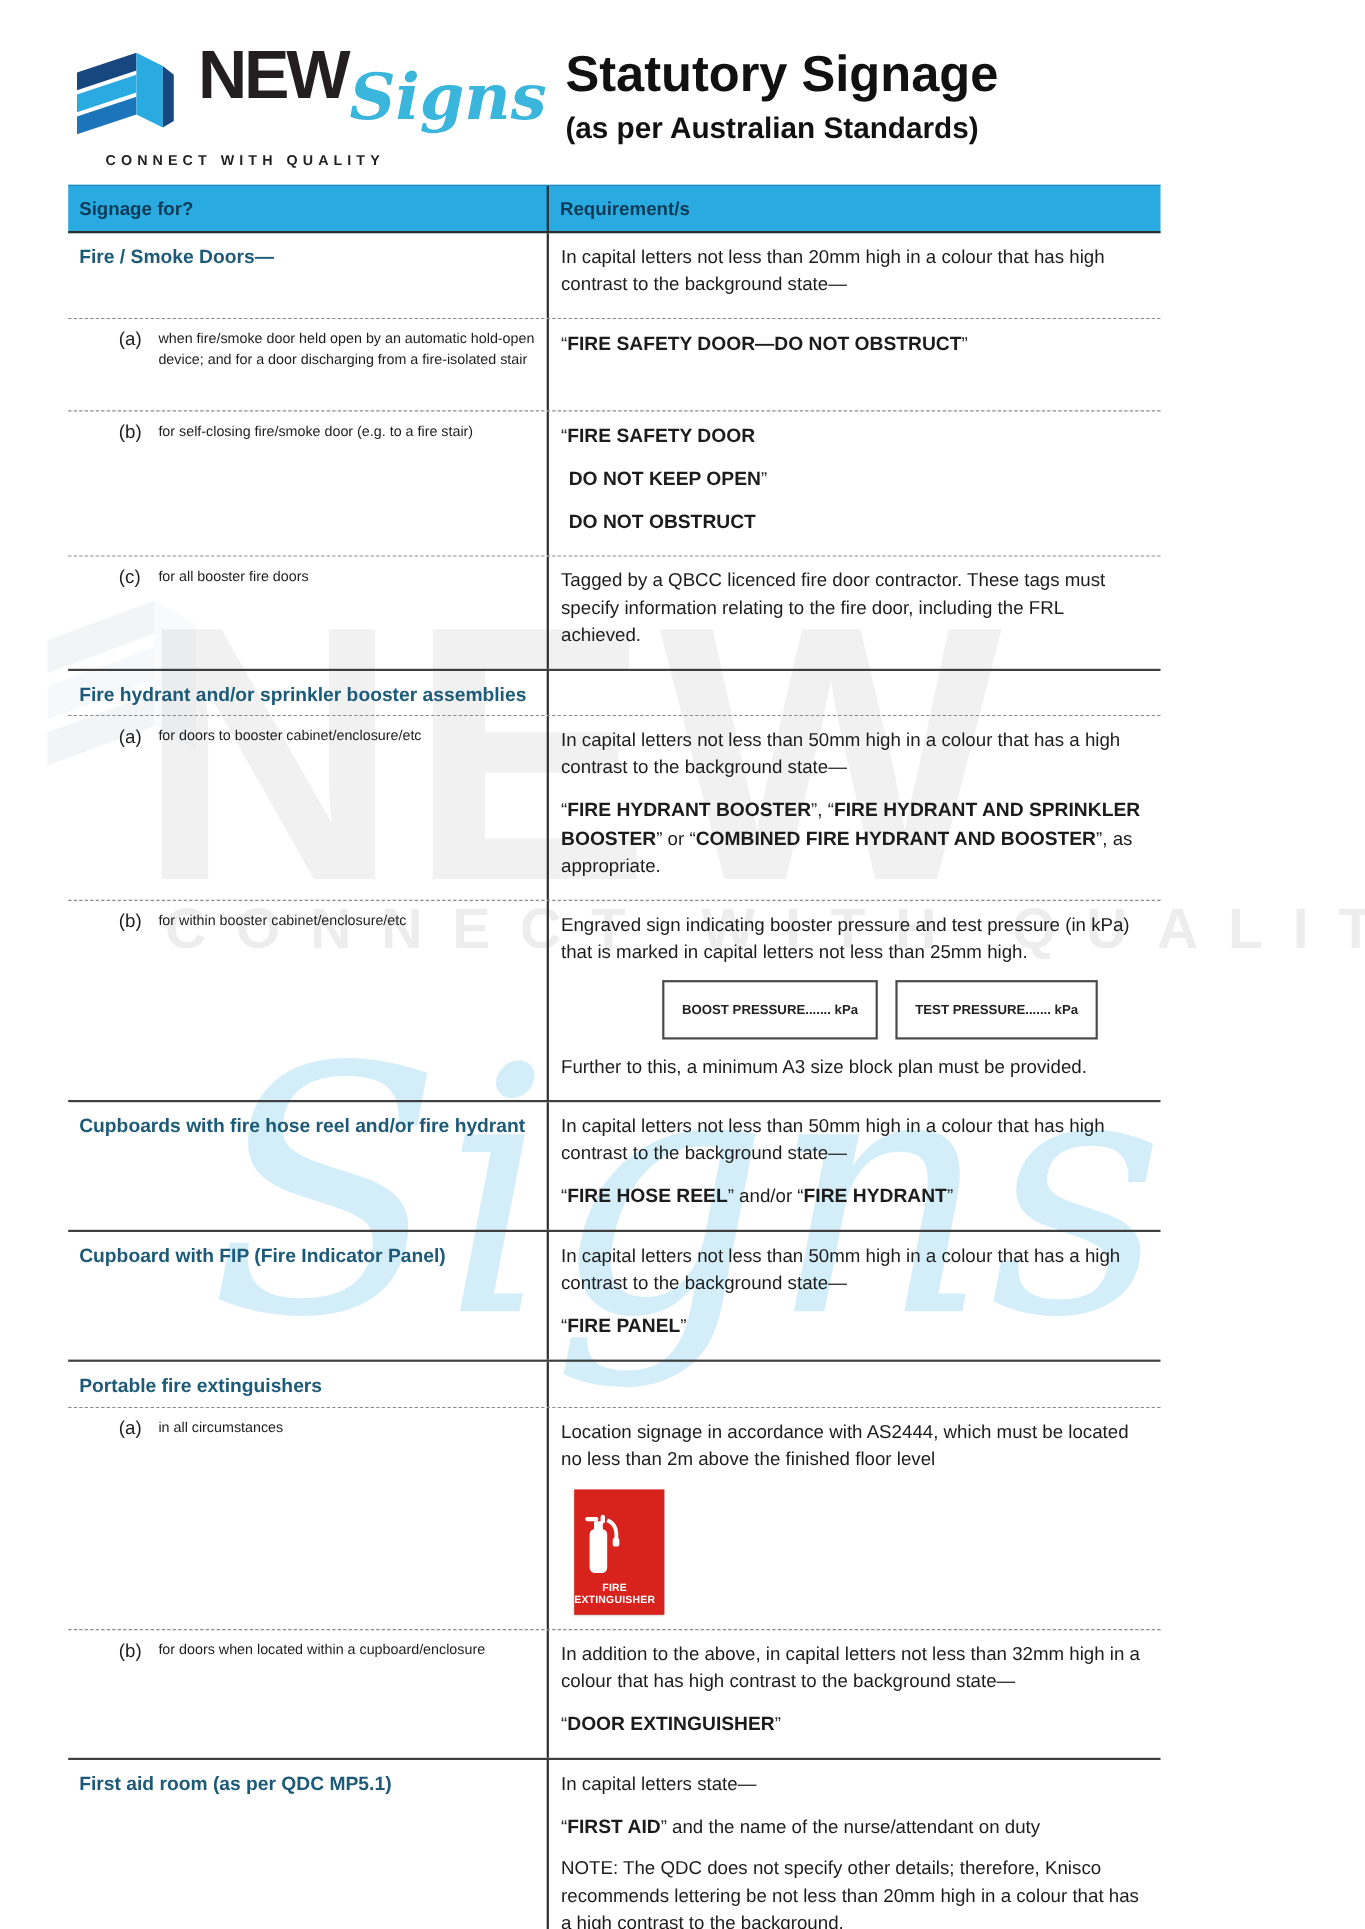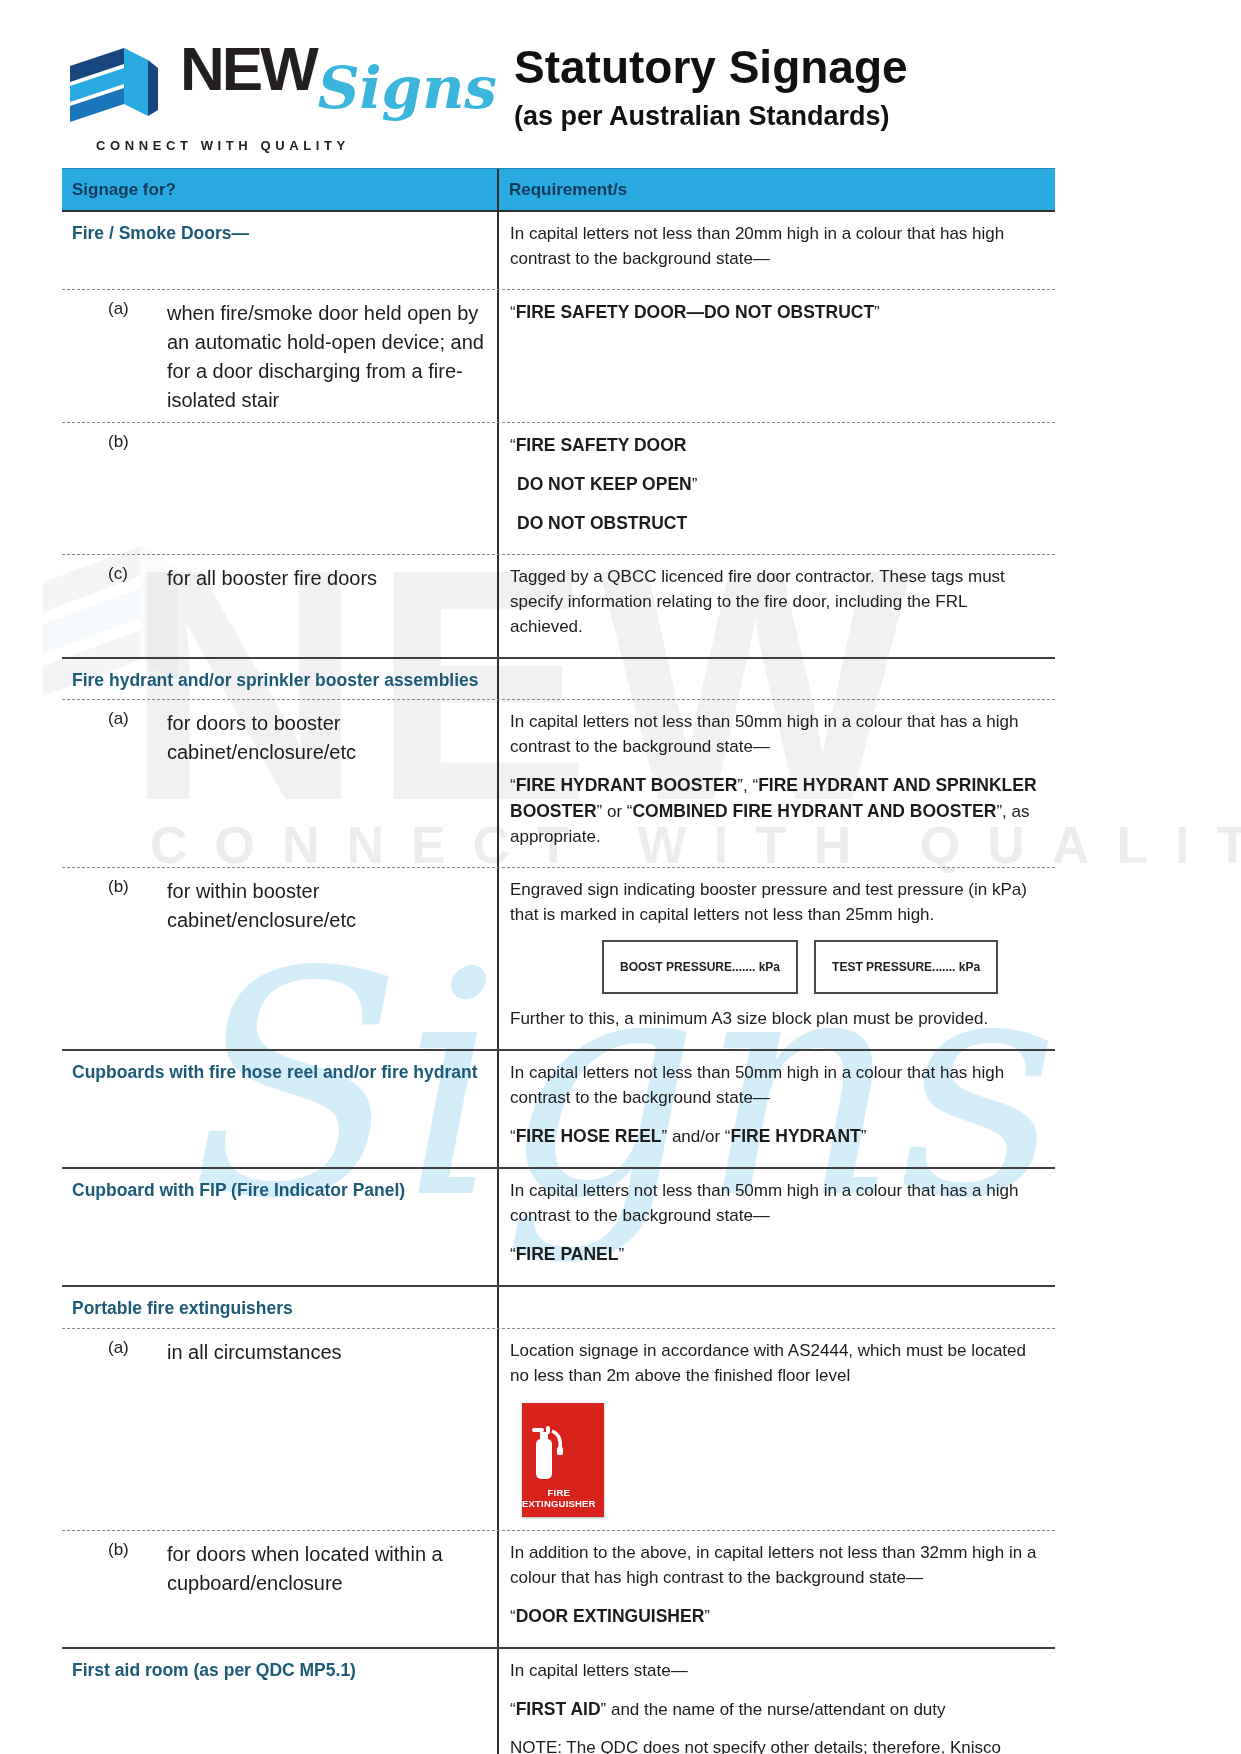--- a/index.html
+++ b/index.html
@@ -46,21 +46,21 @@
   .row.sub { border-top:1px dashed #8a8a8a; }
   .row.first { border-top:none; }
 
   .cell { padding-top:6px; padding-bottom:7px; }
   .cell.left { width:435px; display:flex; align-items:flex-start; }
   .cell.right { flex:1; border-left:2px solid #2e2e2e; padding-left:11px; padding-right:14px; }
 
   .sectionlabel { font-size:17.5px; font-weight:bold; color:var(--section-text,#1c5a78);
            padding:3px 10px 0 10px; line-height:1.4; }
   .letter { width:36px; margin-left:46px; font-size:17px; padding-top:3px; flex:none; }
-  .sublabel { font-size:20px; line-height:1.45; padding-top:3px; padding-right:8px;margin-left:23px; }
+  .sublabel { font-size:13px; line-height:1.45; padding-top:3px; padding-right:8px; }
 
   .para { margin:4px 0 10px; font-size:17px; line-height:1.47; }
   .para.gap { margin-top:13px; }
   .para.indent { padding-left:7px; }
   .seg-b { font-weight:bold; font-size:17.5px; }
 
   .boxes { display:flex; gap:16px; margin:12px 0 10px 92px; }
   .pbox { min-width:178px; height:54px; border:2px solid #4a4a4a; display:flex; align-items:center;
           justify-content:center; font-size:12px; font-weight:bold; color:#222; padding:0 16px;
           background:rgba(255,255,255,0.6); }
@@ -145,20 +145,21 @@
             <span class="letter">(a)</span>
             <span class="sublabel">when fire/smoke door held open by an automatic hold-open device; and for a door discharging from a fire-isolated stair</span>
           </div>
           <div class="cell right">
             <p class="para"><span class="seg">“</span><span class="seg-b">FIRE SAFETY DOOR—DO NOT OBSTRUCT</span><span class="seg">”</span></p>
           </div>
         </div>
         <div class="row sub">
           <div class="cell left">
             <span class="letter">(b)</span>
+            <span class="sublabel">for self-closing fire/smoke door (e.g. to a fire stair)</span>
           </div>
           <div class="cell right">
             <p class="para"><span class="seg">“</span><span class="seg-b">FIRE SAFETY DOOR</span></p>
             <p class="para gap indent"><span class="seg-b">DO NOT KEEP OPEN</span><span class="seg">”</span></p>
             <p class="para gap indent"><span class="seg-b">DO NOT OBSTRUCT</span></p>
           </div>
         </div>
         <div class="row sub">
           <div class="cell left">
             <span class="letter">(c)</span>

